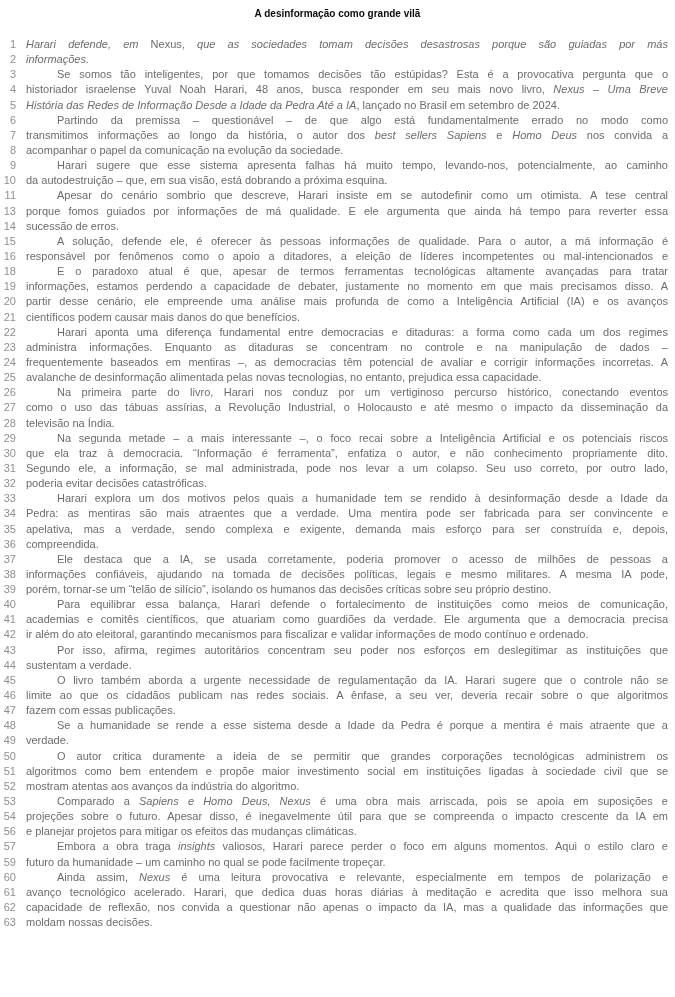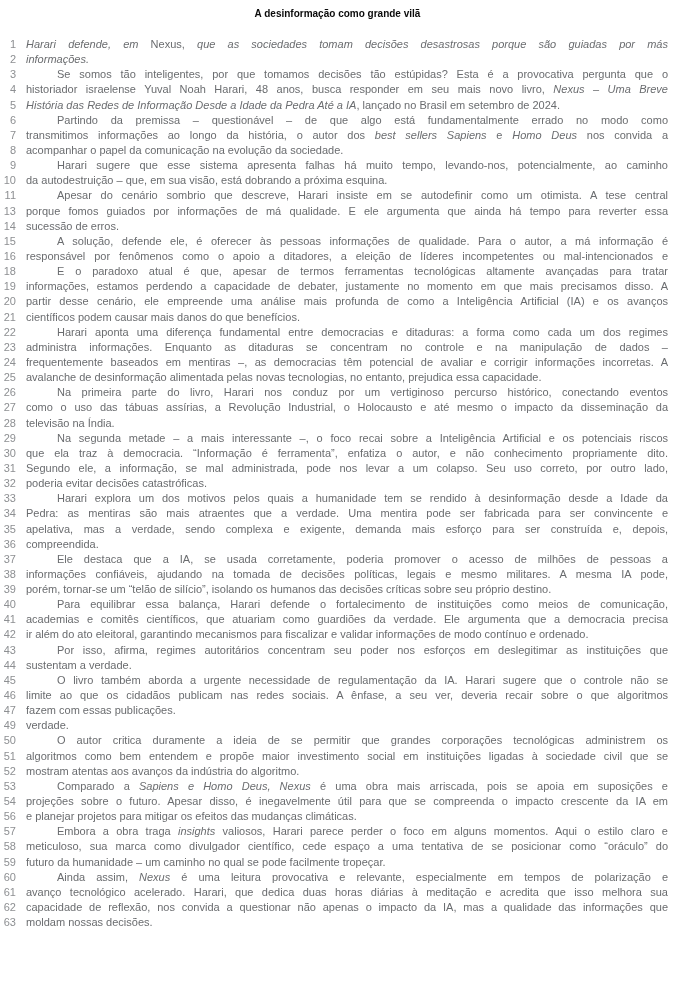--- a/index.html
+++ b/index.html
@@ -239,20 +239,24 @@
         <span class="lt">O livro também aborda a urgente necessidade de regulamentação da IA. Harari sugere que o controle não se</span>
       </div>
       <div class="line">
         <span class="ln">46</span>
         <span class="lt">limite ao que os cidadãos publicam nas redes sociais. A ênfase, a seu ver, deveria recair sobre o que algoritmos</span>
       </div>
       <div class="line end">
         <span class="ln">47</span>
         <span class="lt">fazem com essas publicações.</span>
       </div>
+      <div class="line start">
+        <span class="ln">48</span>
+        <span class="lt">Se a humanidade se rende a esse sistema desde a Idade da Pedra é porque a mentira é mais atraente que a</span>
+      </div>
       <div class="line end">
         <span class="ln">49</span>
         <span class="lt">verdade.</span>
       </div>
       <div class="line start">
         <span class="ln">50</span>
         <span class="lt">O autor critica duramente a ideia de se permitir que grandes corporações tecnológicas administrem os</span>
       </div>
       <div class="line">
         <span class="ln">51</span>
@@ -270,24 +274,20 @@
         <span class="ln">54</span>
         <span class="lt">projeções sobre o futuro. Apesar disso, é inegavelmente útil para que se compreenda o impacto crescente da IA em</span>
       </div>
       <div class="line end">
         <span class="ln">56</span>
         <span class="lt">e planejar projetos para mitigar os efeitos das mudanças climáticas.</span>
       </div>
       <div class="line start">
         <span class="ln">57</span>
         <span class="lt">Embora a obra traga <i>insights</i> valiosos, Harari parece perder o foco em alguns momentos. Aqui o estilo claro e</span>
-      </div>
-      <div class="line">
-        <span class="ln">58</span>
-        <span class="lt">meticuloso, sua marca como divulgador científico, cede espaço a uma tentativa de se posicionar como “oráculo” do</span>
       </div>
       <div class="line end">
         <span class="ln">59</span>
         <span class="lt">futuro da humanidade – um caminho no qual se pode facilmente tropeçar.</span>
       </div>
       <div class="line start">
         <span class="ln">60</span>
         <span class="lt">Ainda assim, <i>Nexus</i> é uma leitura provocativa e relevante, especialmente em tempos de polarização e</span>
       </div>
       <div class="line">

